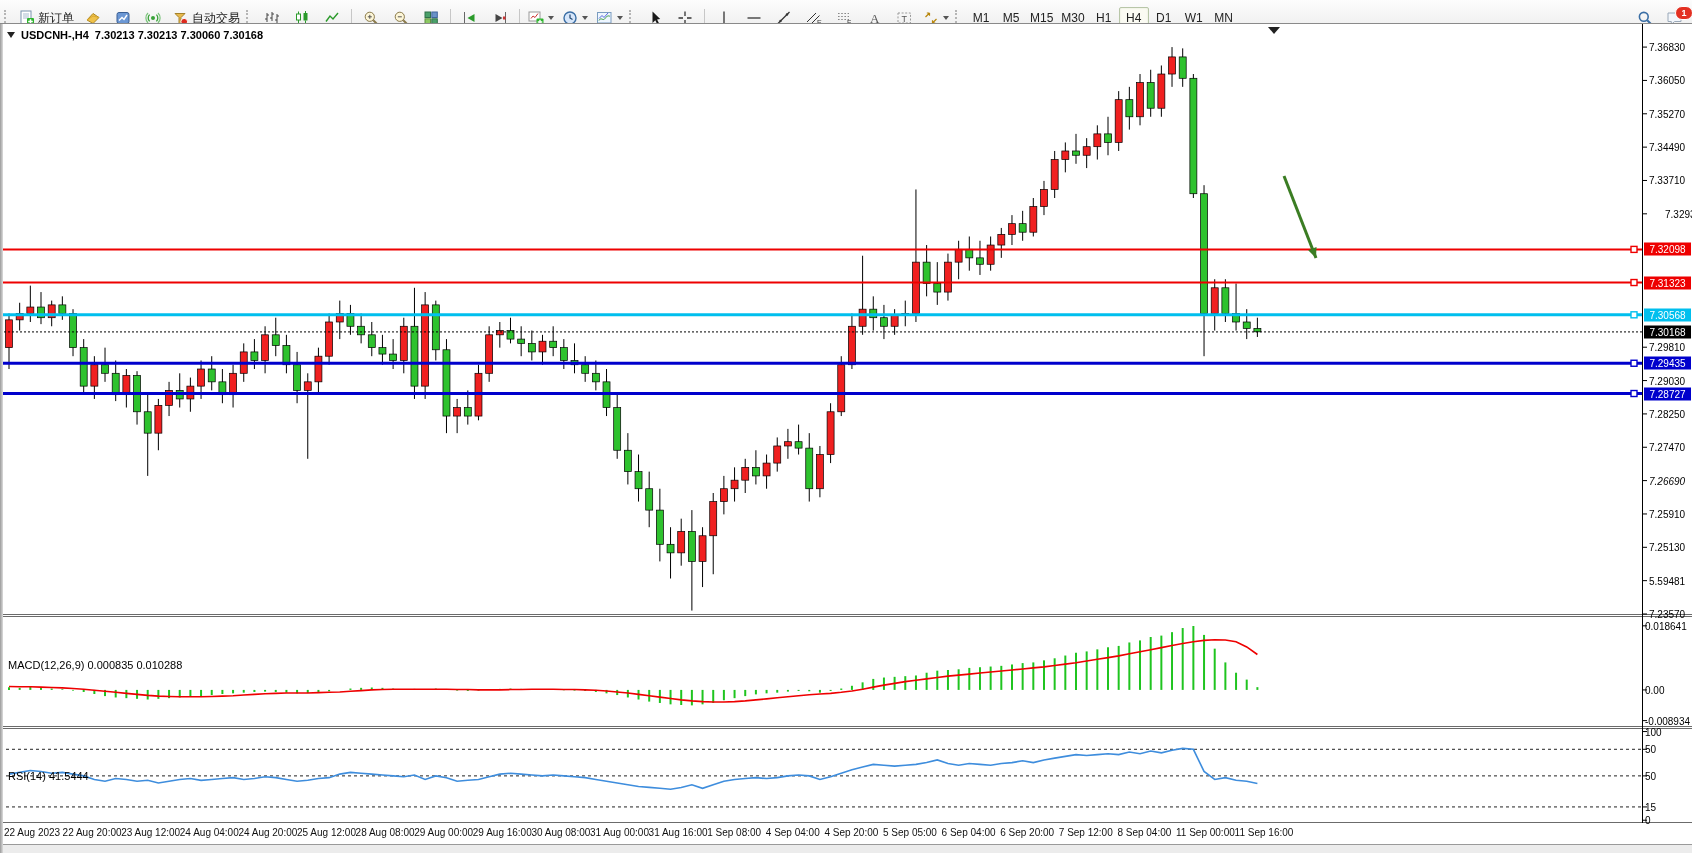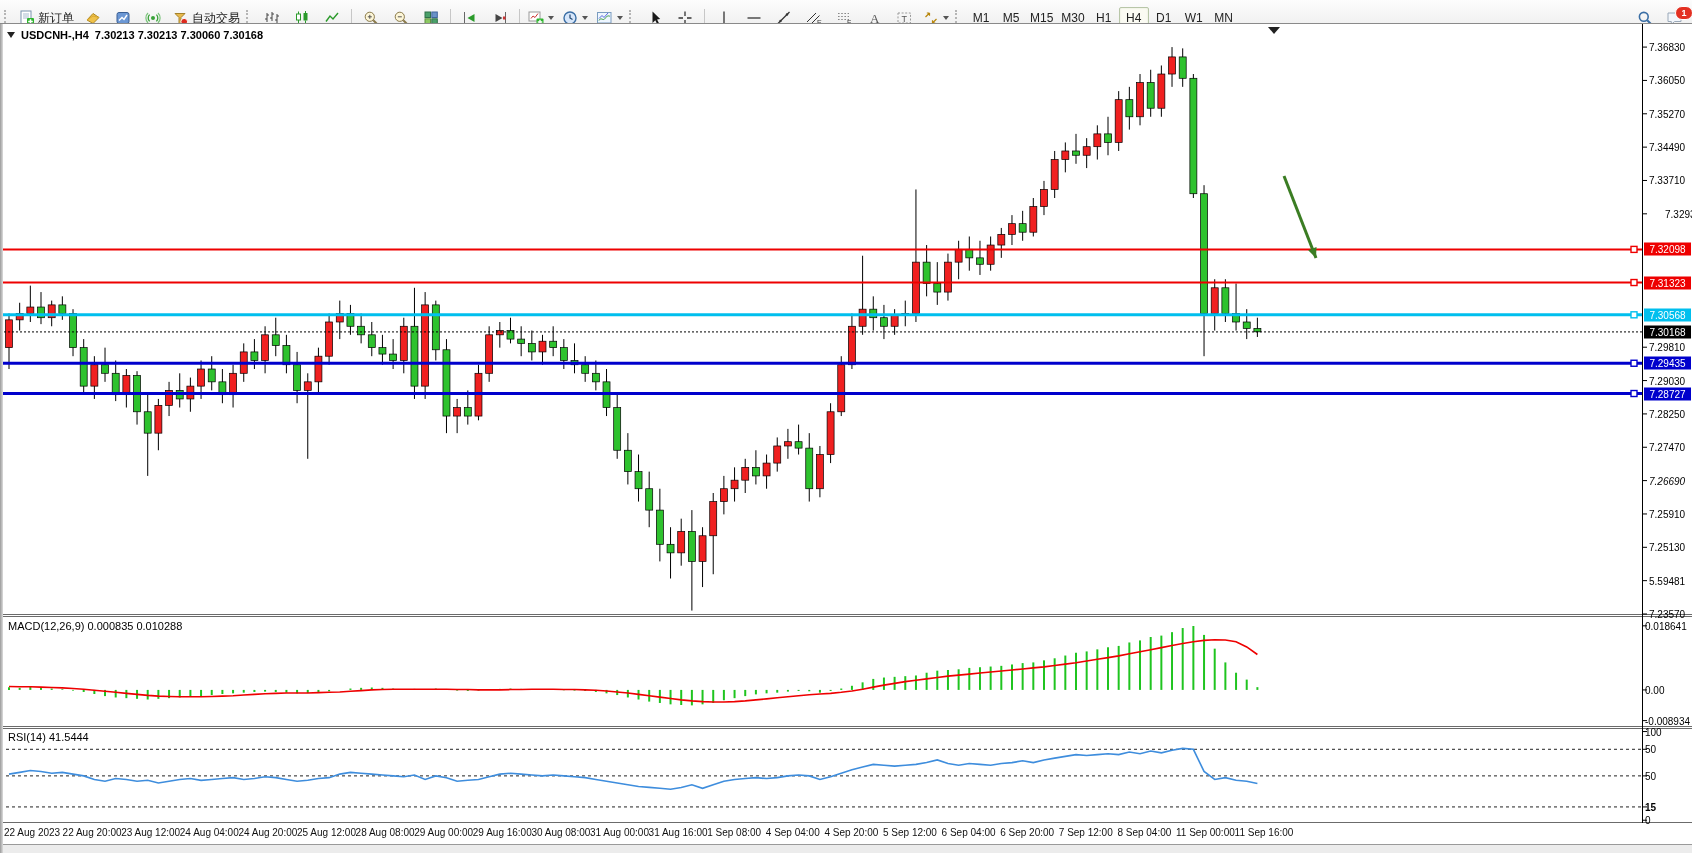--- a/index.html
+++ b/index.html
@@ -25,21 +25,21 @@
   
   .chart-window{position:absolute;top:23px;left:0;width:1692px;height:830px;background:#fff;
                 border-top:1px solid #8a8a8a;box-sizing:border-box;}
   .chart-window .edge-l{position:absolute;left:0;top:0;width:3px;height:830px;
                 background:linear-gradient(90deg,#9a9a9a,#dcdcdc);}
   #plot-svg{position:absolute;left:0;top:0;}
   .chart-title{position:absolute;left:7px;top:5px;display:flex;align-items:center;gap:6px;
                font:bold 11px "Liberation Sans",sans-serif;color:#000;}
   .collapse-tri{width:0;height:0;border-left:4px solid transparent;border-right:4px solid transparent;
                 border-top:6px solid #222;display:inline-block;}
-  .panel-label{position:absolute;left:8px;font:11px "Liberation Sans",sans-serif;color:#000;white-space:nowrap;}
+  .panel-label{position:absolute;left:8px;font:11px "Liberation Sans",sans-serif;color:#000;white-space:nowrap;margin-top:39px;}
   .price-tick{position:absolute;left:1649px;transform:translateY(-50%);
               font:10px "Liberation Sans",sans-serif;color:#000;white-space:nowrap;}
   .price-box{position:absolute;left:1644px;width:47px;transform:translateY(-50%);
              font:10px "Liberation Sans",sans-serif;color:#fff;text-align:center;
              padding:1px 0;white-space:nowrap;}
   .ind-tick{position:absolute;left:1645px;transform:translateY(-50%);
             font:10px "Liberation Sans",sans-serif;color:#000;white-space:nowrap;}
   .date-label{position:absolute;top:803px;font:10px "Liberation Sans",sans-serif;color:#111;white-space:nowrap;}
   .bottom-strip{position:absolute;left:0;top:820px;width:1692px;height:10px;background:#ececec;
                 border-top:1px solid #9a9a9a;}
@@ -712,40 +712,40 @@
       <div class="price-box" style="top: 290.81px; background: rgb(0, 191, 238); color: rgb(255, 255, 255);">7.30568</div>
       <div class="price-box" style="top: 339.25px; background: rgb(0, 0, 204); color: rgb(255, 255, 255);">7.29435</div>
       <div class="price-box" style="top: 369.52px; background: rgb(0, 0, 204); color: rgb(255, 255, 255);">7.28727</div>
       <div class="price-box" style="top: 307.912px; background: rgb(0, 0, 0); color: rgb(255, 255, 255);">7.30168</div>
       <div class="ind-tick" style="top: 601.828px;">0.018641</div>
       <div class="ind-tick" style="top: 665.906px;">0.00</div>
       <div class="ind-tick" style="top: 696.617px;">-0.008934</div>
       <div class="ind-tick" style="top: 707.547px;">100</div>
       <div class="ind-tick" style="top: 725.283px;">50</div>
       <div class="ind-tick" style="top: 751.887px; text-align: right;">50</div>
-      <div class="ind-tick" style="top: 782.925px; font-weight: bold;">15</div>
+      <div class="ind-tick" style="top: 782.925px;">15</div>
       <div class="ind-tick" style="top: 796.226px;">0</div>
     </div>
   <div id="date-labels">
       <div class="date-label" style="left: 4px;">22 Aug 2023</div>
       <div class="date-label" style="left: 62.6px;">22 Aug 20:00</div>
       <div class="date-label" style="left: 121.2px;">23 Aug 12:00</div>
       <div class="date-label" style="left: 179.8px;">24 Aug 04:00</div>
       <div class="date-label" style="left: 238.4px;">24 Aug 20:00</div>
       <div class="date-label" style="left: 297px;">25 Aug 12:00</div>
       <div class="date-label" style="left: 355.6px;">28 Aug 08:00</div>
       <div class="date-label" style="left: 414.2px;">29 Aug 00:00</div>
       <div class="date-label" style="left: 472.8px;">29 Aug 16:00</div>
       <div class="date-label" style="left: 531.4px;">30 Aug 08:00</div>
       <div class="date-label" style="left: 590px;">31 Aug 00:00</div>
       <div class="date-label" style="left: 648.6px;">31 Aug 16:00</div>
       <div class="date-label" style="left: 707.2px;">1 Sep 08:00</div>
       <div class="date-label" style="left: 765.8px;">4 Sep 04:00</div>
       <div class="date-label" style="left: 824.4px;">4 Sep 20:00</div>
-      <div class="date-label" style="left: 883px;">5 Sep 12:00</div>
+      <div class="date-label" style="left: 883px;">5 Sep 05:00</div>
       <div class="date-label" style="left: 941.6px;">6 Sep 04:00</div>
       <div class="date-label" style="left: 1000.2px;">6 Sep 20:00</div>
       <div class="date-label" style="left: 1058.8px;">7 Sep 12:00</div>
       <div class="date-label" style="left: 1117.4px;">8 Sep 04:00</div>
       <div class="date-label" style="left: 1176px;">11 Sep 00:00</div>
       <div class="date-label" style="left: 1234.6px;">11 Sep 16:00</div>
     </div>
 
   <div class="bottom-strip"></div>
   <div class="edge-l"></div>

